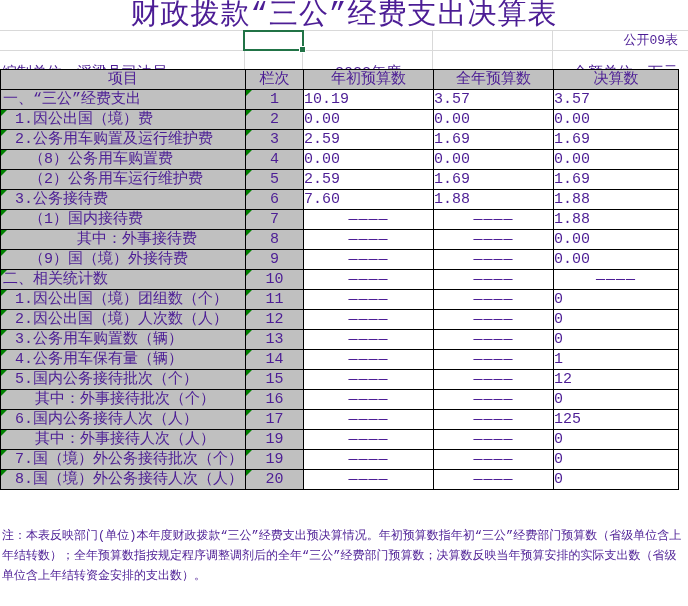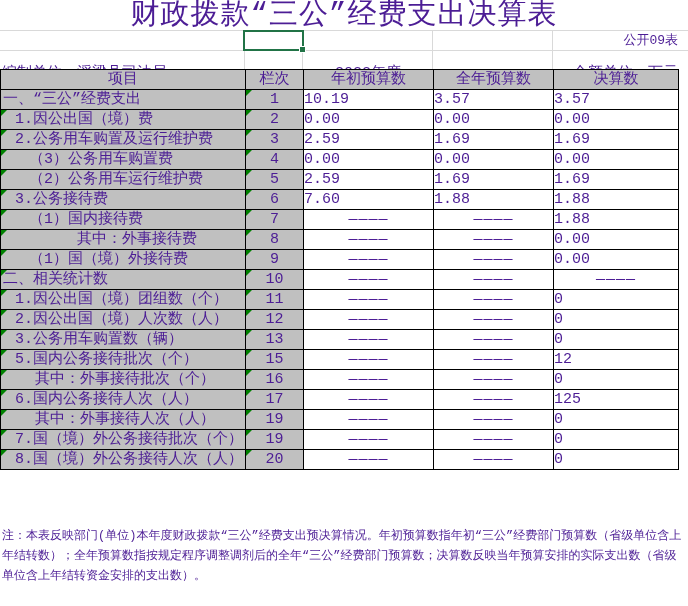--- a/index.html
+++ b/index.html
@@ -115,21 +115,21 @@
           <td class="white num">0.00</td>
         </tr>
         <tr>
           <td class="gray label ind1 tri">2.公务用车购置及运行维护费</td>
           <td class="gray center tri">3</td>
           <td class="white num">2.59</td>
           <td class="white num">1.69</td>
           <td class="white num">1.69</td>
         </tr>
         <tr>
-          <td class="gray label ind2 tri">（3）公务用车购置费</td>
+          <td class="gray label ind2 tri">（8）公务用车购置费</td>
           <td class="gray center tri">4</td>
           <td class="white num">0.00</td>
           <td class="white num">0.00</td>
           <td class="white num">0.00</td>
         </tr>
         <tr>
           <td class="gray label ind2 tri">（2）公务用车运行维护费</td>
           <td class="gray center tri">5</td>
           <td class="white num">2.59</td>
           <td class="white num">1.69</td>
@@ -150,21 +150,21 @@
           <td class="white num">1.88</td>
         </tr>
         <tr>
           <td class="gray label ind4 tri">其中：外事接待费</td>
           <td class="gray center tri">8</td>
           <td class="white dash">————</td>
           <td class="white dash">————</td>
           <td class="white num">0.00</td>
         </tr>
         <tr>
-          <td class="gray label ind2 tri">（1）国（境）外接待费</td>
+          <td class="gray label ind2 tri">（9）国（境）外接待费</td>
           <td class="gray center tri">9</td>
           <td class="white dash">————</td>
           <td class="white dash">————</td>
           <td class="white num">0.00</td>
         </tr>
         <tr>
           <td class="gray label ind0 tri">二、相关统计数</td>
           <td class="gray center tri">10</td>
           <td class="white dash">————</td>
           <td class="white dash">————</td>
@@ -185,20 +185,27 @@
           <td class="white num">0</td>
         </tr>
         <tr>
           <td class="gray label ind1 tri">3.公务用车购置数（辆）</td>
           <td class="gray center tri">13</td>
           <td class="white dash">————</td>
           <td class="white dash">————</td>
           <td class="white num">0</td>
         </tr>
         <tr>
+          <td class="gray label ind1 tri">4.公务用车保有量（辆）</td>
+          <td class="gray center tri">14</td>
+          <td class="white dash">————</td>
+          <td class="white dash">————</td>
+          <td class="white num">1</td>
+        </tr>
+        <tr>
           <td class="gray label ind1 tri">5.国内公务接待批次（个）</td>
           <td class="gray center tri">15</td>
           <td class="white dash">————</td>
           <td class="white dash">————</td>
           <td class="white num">12</td>
         </tr>
         <tr>
           <td class="gray label ind3 tri">其中：外事接待批次（个）</td>
           <td class="gray center tri">16</td>
           <td class="white dash">————</td>

